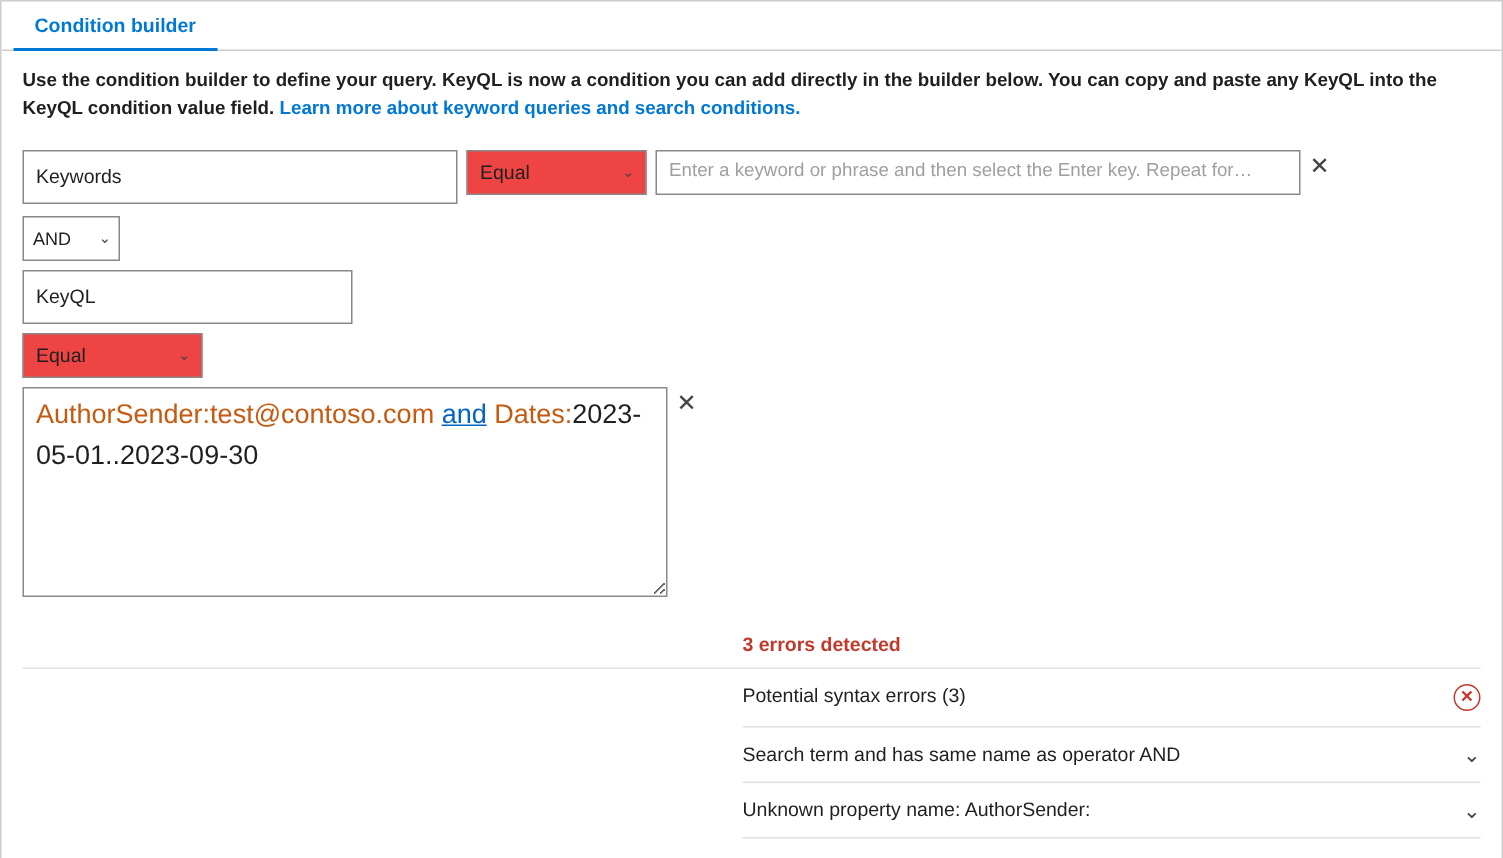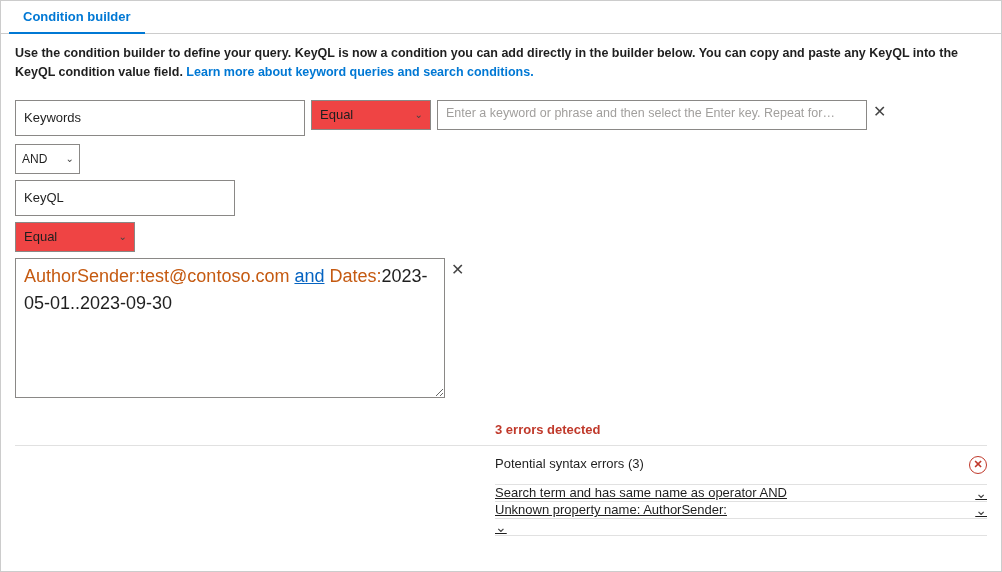--- a/index.html
+++ b/index.html
@@ -240,25 +240,24 @@
       color: #c0392b;
       font-size: 11px;
       font-weight: bold;
       flex-shrink: 0;
     }
 
     .error-item {
       display: flex;
       align-items: center;
       justify-content: space-between;
-      padding: 0 0;
-      font-size: 13px;
-      color: #1f1f1f;
-      cursor: pointer;
-      text-decoration: underline;
+      padding: 10px 0;
+      font-size: 13px;
+      color: #1f1f1f;
+      cursor: pointer;
     }
 
     .chevron-down {
       font-size: 14px;
       color: #444;
     }
   </style>
 </head>
 <body>
 

